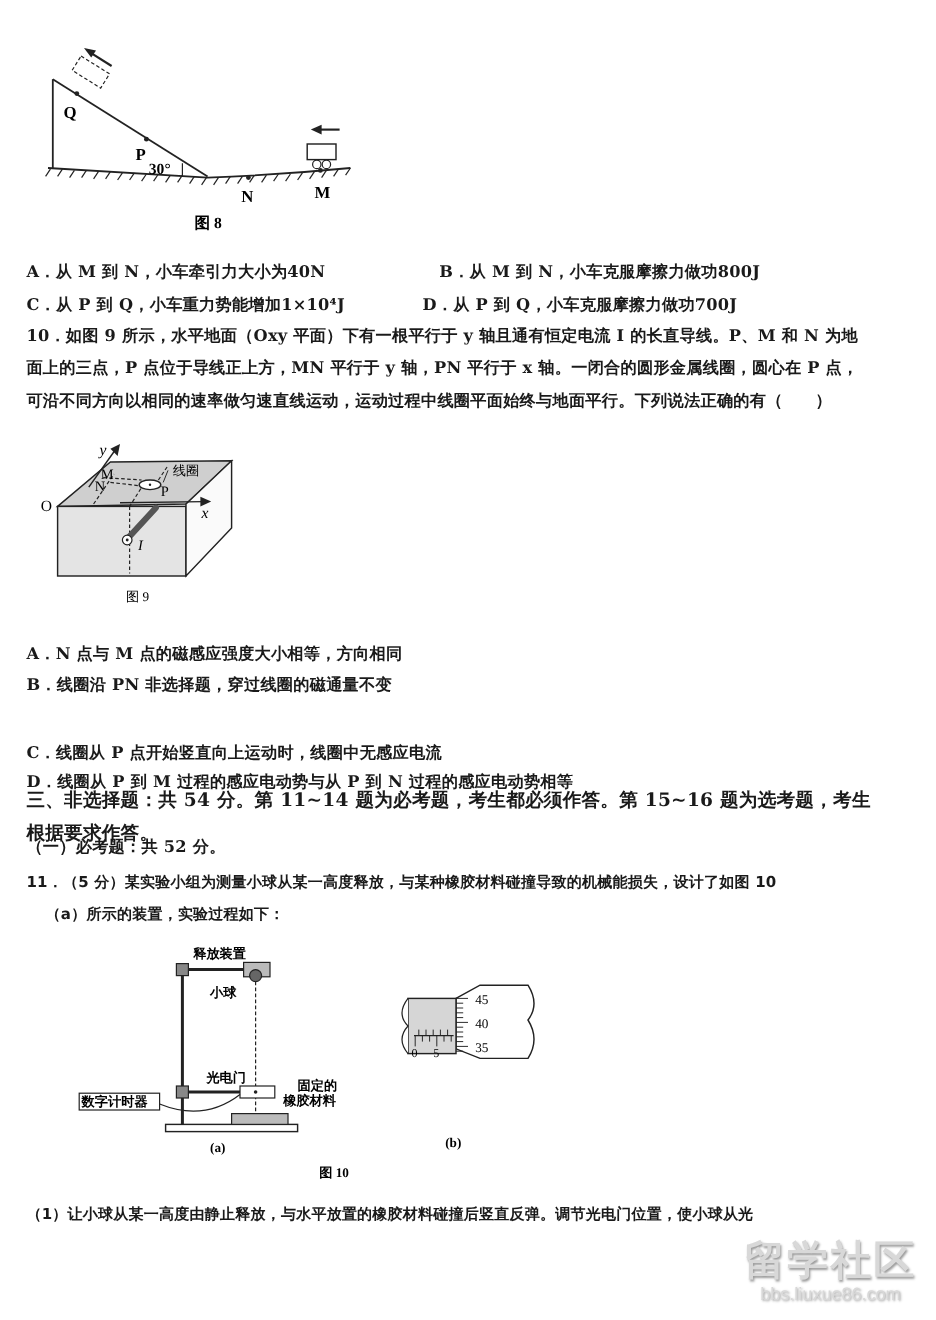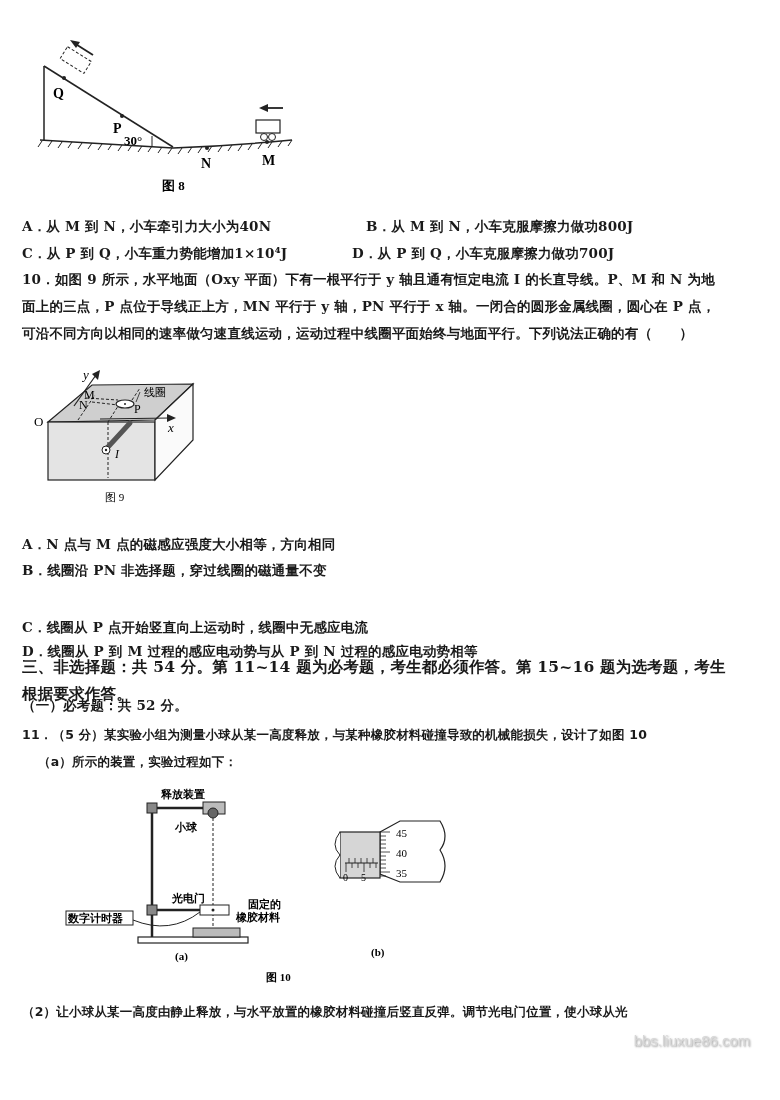--- a/index.html
+++ b/index.html
@@ -218,17 +218,18 @@
       <line x1="380" y1="876" x2="386" y2="876"></line>
   </g>
   <text x="396" y="837" font-size="11">45</text>
   <text x="396" y="857" font-size="11">40</text>
   <text x="396" y="877" font-size="11">35</text>
   <text x="343" y="881" font-size="10">0</text>
   <text x="361" y="881" font-size="10">5</text>
   <text x="371" y="956" font-size="11" font-weight="bold">(b)</text>
 </svg>
 
-<div class="line sans" style="left:22px;top:1004px;">（2）让小球从某一高度由静止释放，与水平放置的橡胶材料碰撞后竖直反弹。调节光电门位置，使小球从光</div>
+<div class="line sans" style="left:22px;top:1004px;">（1）让小球从某一高度由静止释放，与水平放置的橡胶材料碰撞后竖直反弹。调节光电门位置，使小球从光</div>
 
 <div class="watermark">
+  <div class="wm-big">留学社区</div>
   <div class="wm-small">bbs.liuxue86.com</div>
 </div>
 
 </body></html>

